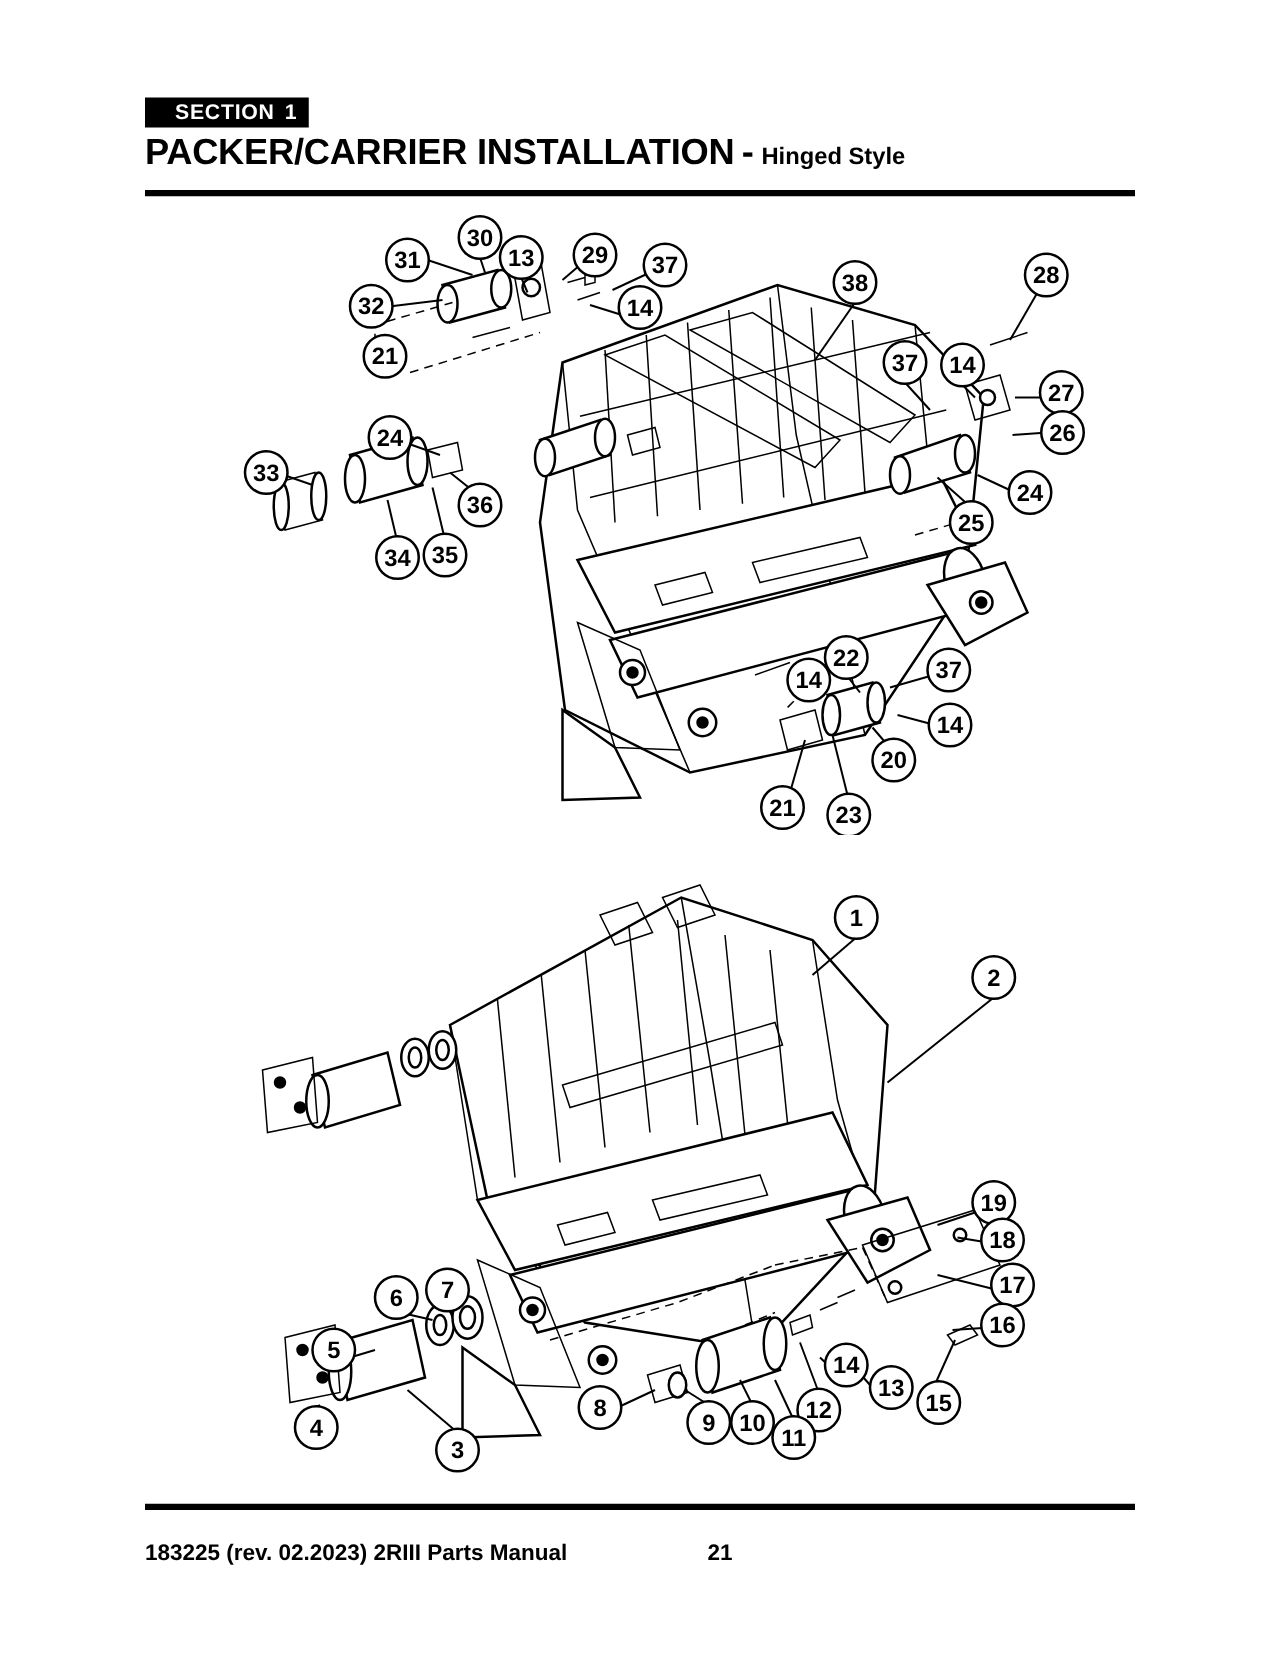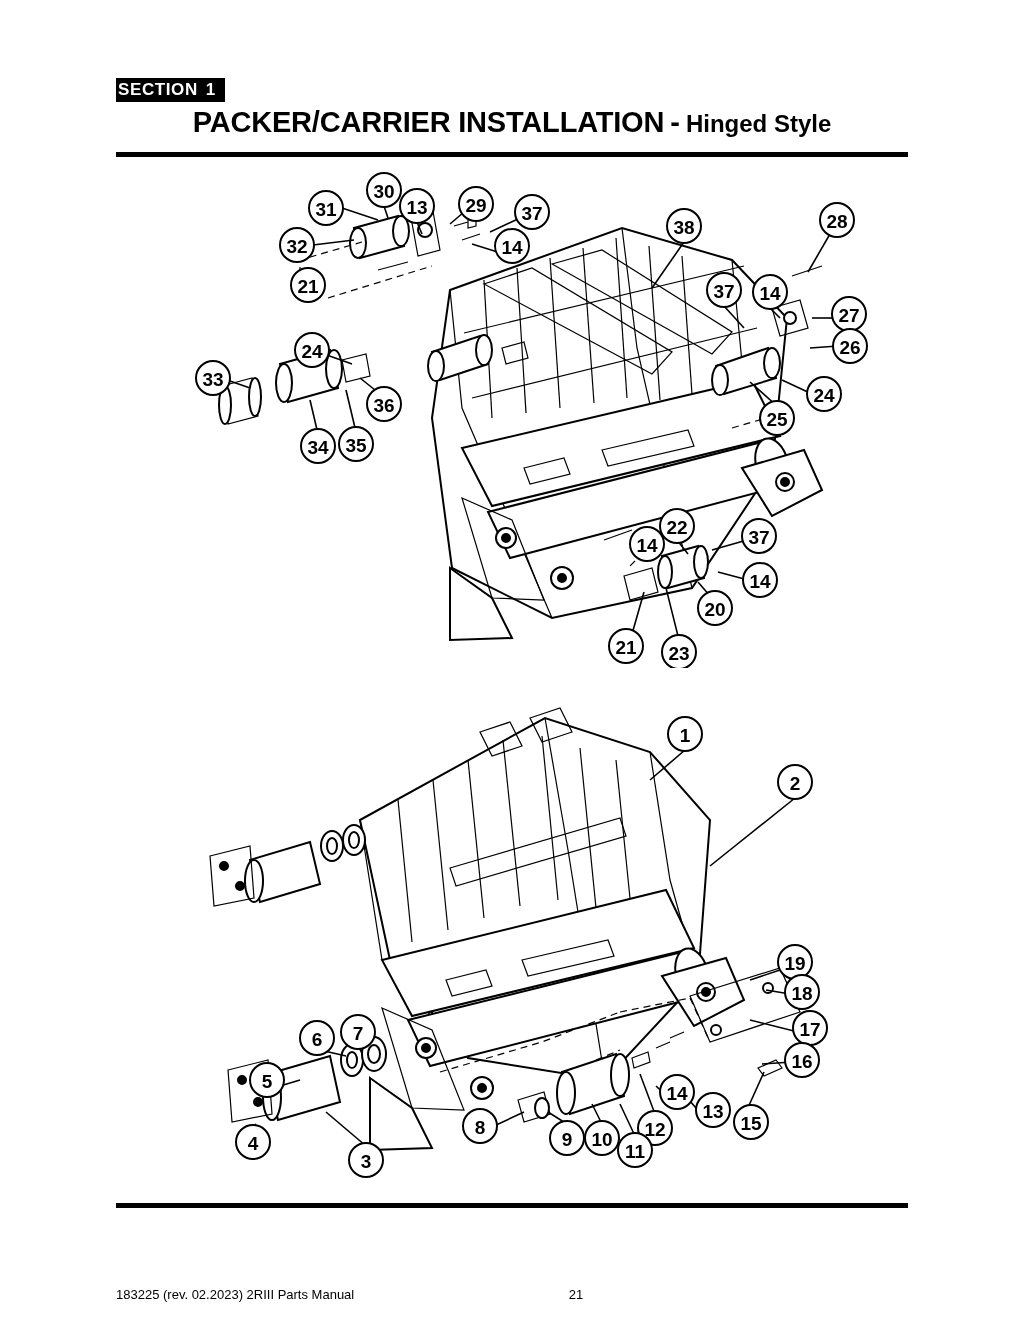--- a/index.html
+++ b/index.html
@@ -27,44 +27,43 @@
     top: 78px;
     width: 792px;
   }
   .section-tag {
     display: inline-block;
     background: #000000;
     color: #ffffff;
     font-weight: bold;
     font-size: 17px;
     letter-spacing: 0.5px;
-    padding: 3px 9px 4px 2px;
+    padding: 3px 9px 4px 24px;
     line-height: 1;
   }
   .section-tag .sec-word { letter-spacing: 0.6px; }
   .section-tag .sec-num { margin-left: 8px; }
   .title-row {
     margin-top: 4px;
     display: flex;
     align-items: baseline;
     white-space: nowrap;
-    justify-content: center;
   }
   .title-main {
     font-size: 29px;
     font-weight: bold;
     letter-spacing: -0.2px;
   }
   .title-dash {
     font-size: 29px;
     font-weight: bold;
     margin: 0 6px;
   }
   .title-sub {
-    font-size: 24px;
+    font-size: 19px;
     font-weight: bold;
   }
   .rule-top {
     position: absolute;
     left: 116px;
     top: 152px;
     width: 792px;
     height: 5px;
     background: #000000;
   }
@@ -74,24 +73,24 @@
     position: absolute;
     left: 116px;
     top: 1203px;
     width: 792px;
     height: 5px;
     background: #000000;
   }
   .footer {
     position: absolute;
     left: 116px;
-    top: 1287px;
+    top: 1232px;
     width: 792px;
-    font-size: 13px;
-    font-weight: normal;
+    font-size: 18px;
+    font-weight: bold;
     display: flex;
   }
   .footer-left { width: 400px; }
   .footer-page { width: 120px; text-align: center; }
 
   
   .figure {
     position: absolute;
   }
   #figure-top { left: 132px; top: 168px; width: 740px; height: 500px; }

